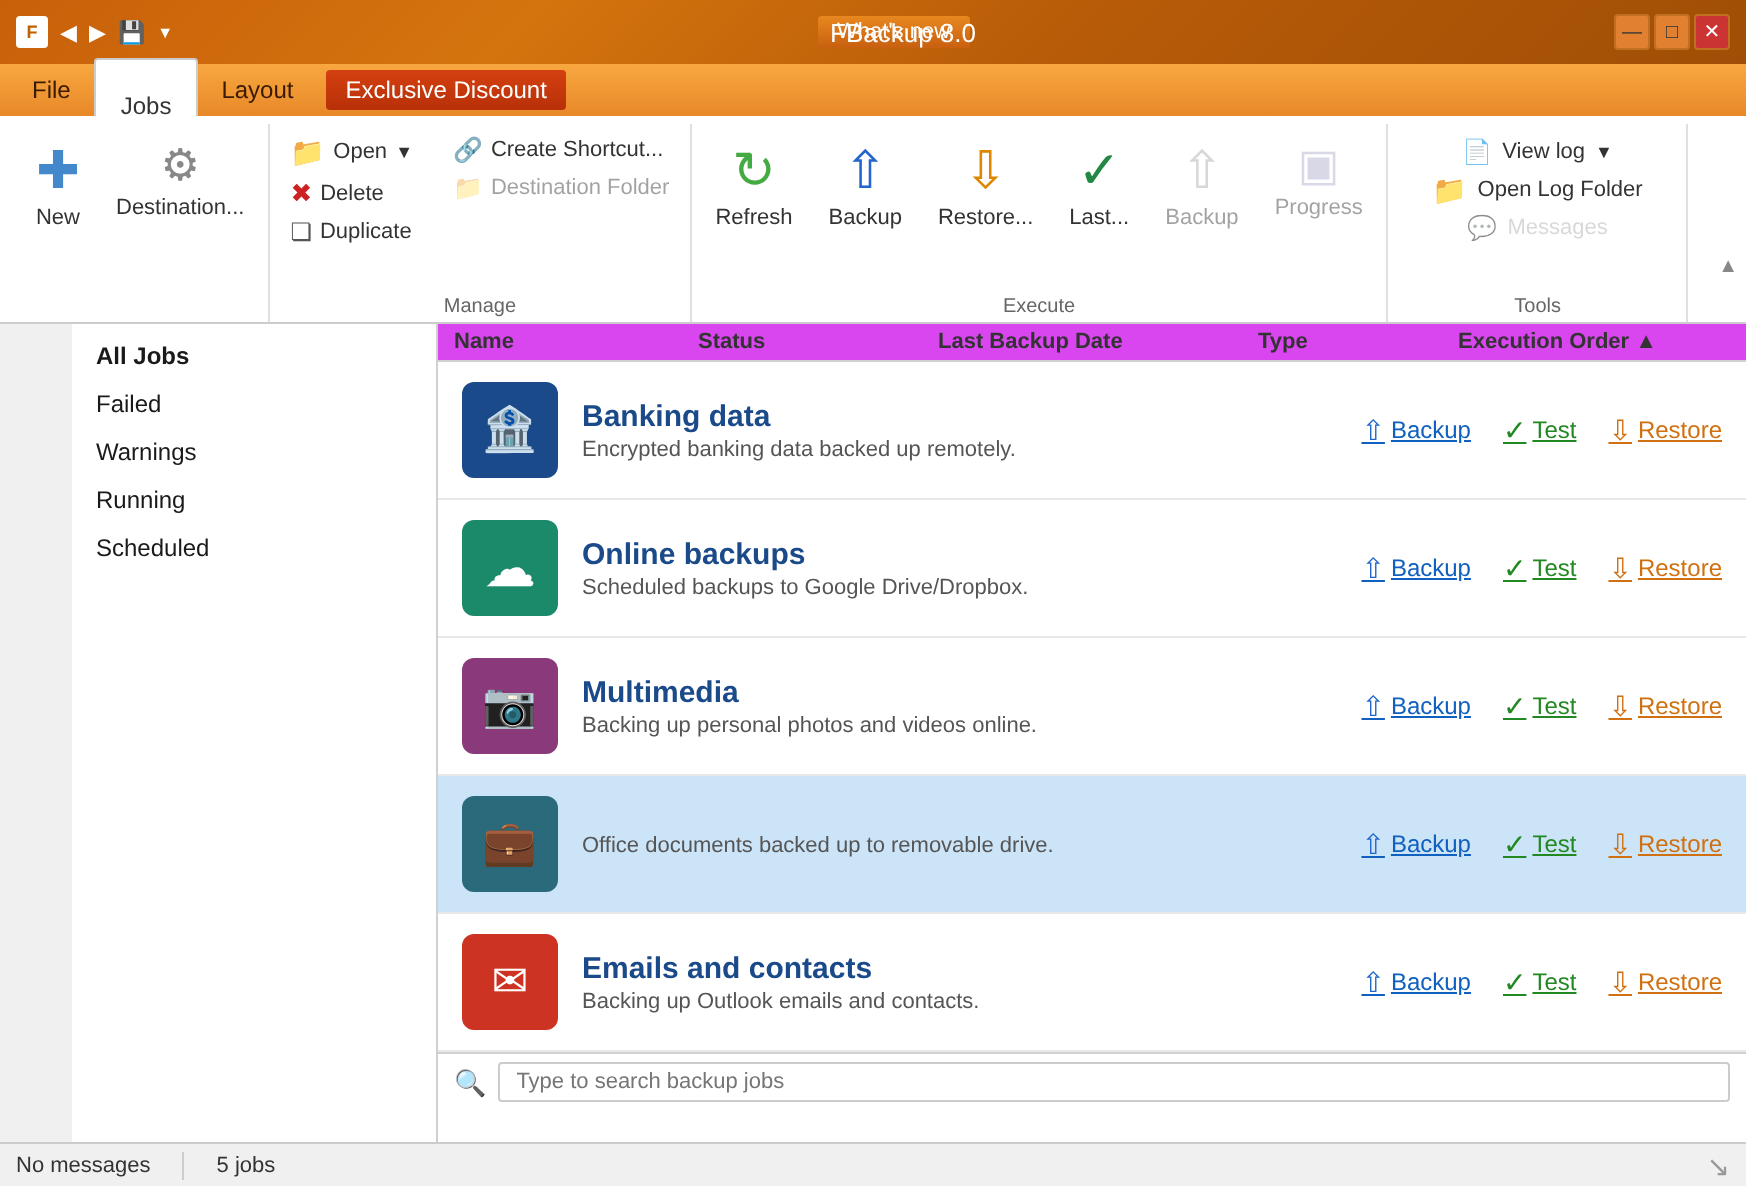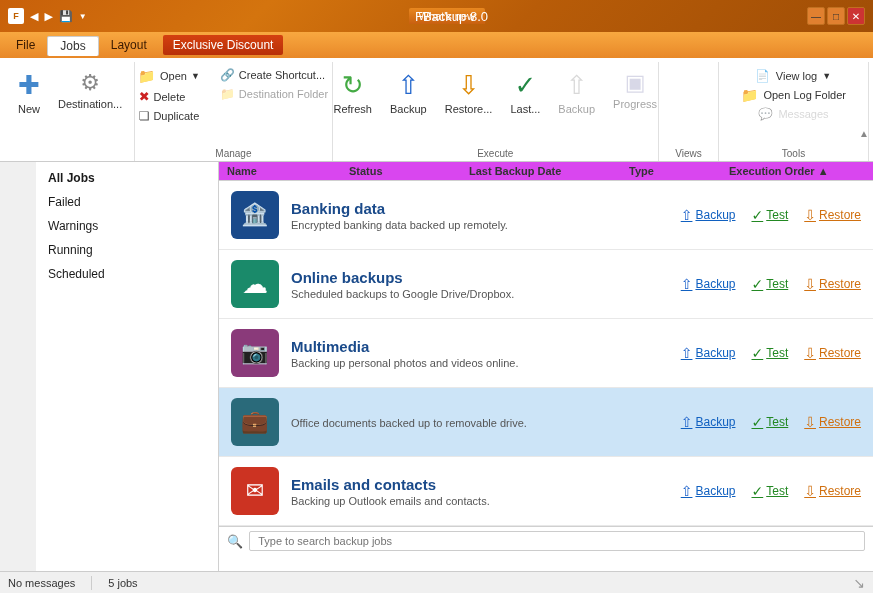--- a/index.html
+++ b/index.html
@@ -68,21 +68,21 @@
       cursor: pointer;
       border-radius: 2px;
     }
     .menu-item.active {
       background: white;
       color: #333;
       border: 1px solid #ccc;
       border-bottom: none;
       position: relative;
       top: 1px;
-      padding-top: 2px;
+      padding-top: 16px;
     }
     .menu-exclusive {
       background: linear-gradient(to bottom, #d44010, #b83008);
       color: white;
       padding: 3px 10px;
       border-radius: 2px;
       cursor: pointer;
       font-size: 12px;
       margin-left: 4px;
     }
@@ -403,24 +403,20 @@
           <span>Backup</span>
         </div>
         <div class="btn-large btn-disabled">
           <div style="color:#aaaacc; font-size:22px;">▣</div>
           <span>Progress</span>
         </div>
       </div>
       <div class="ribbon-label">Execute</div>
     </div>
 
-    <div class="ribbon-group" style="flex-direction:column; min-width:60px;">
-      <div style="flex:1;"></div>
-      <div class="ribbon-label">Views</div>
-    </div>
 
     <div class="ribbon-group ribbon-group-tools" style="flex-direction:column; min-width:150px; padding-top:6px;">
       <div class="tools-btn">
         <span style="color:#555; font-size:12px;">📄</span>
         <span>View log</span>
         <span style="font-size:9px;">▼</span>
       </div>
       <div class="tools-btn">
         <span style="color:#ddaa00; font-size:14px;">📁</span>
         <span>Open Log Folder</span>

